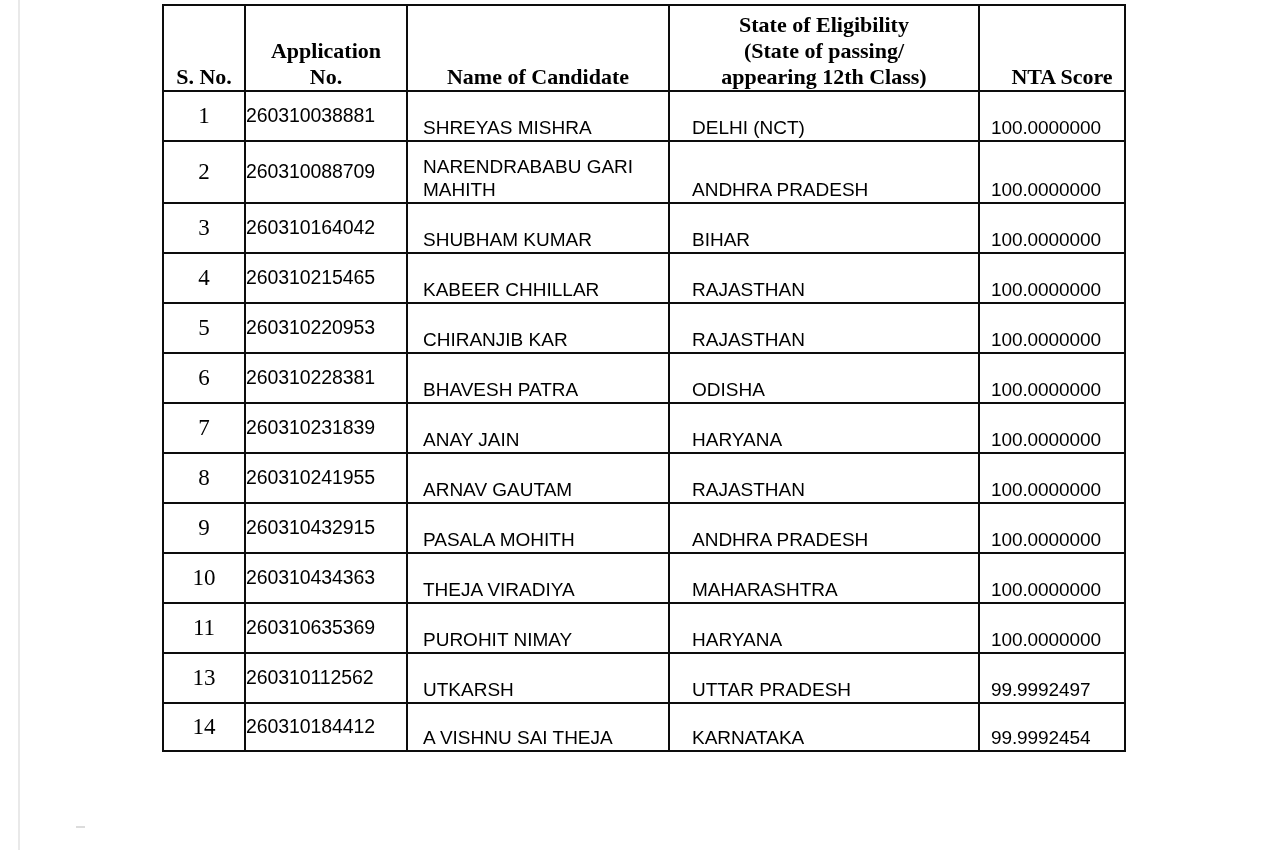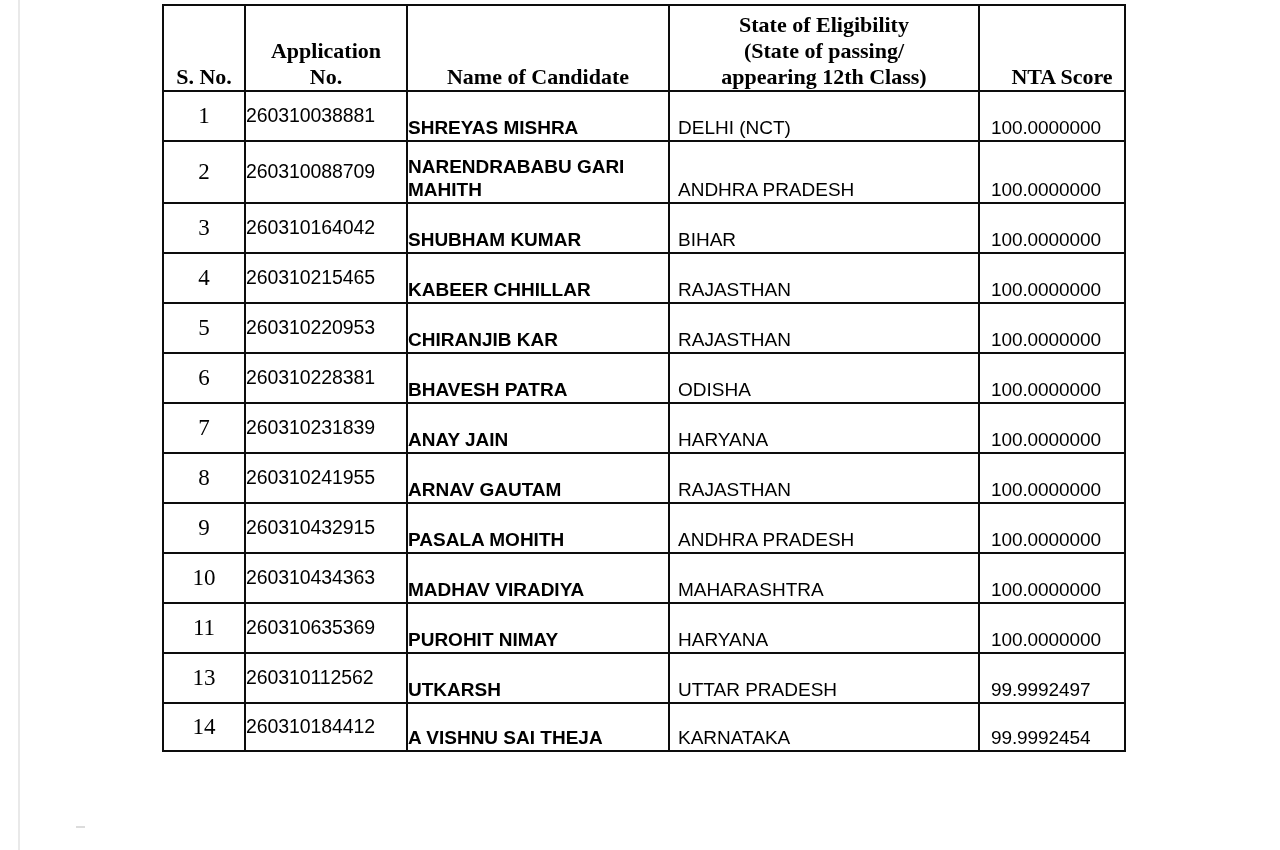--- a/index.html
+++ b/index.html
@@ -101,25 +101,24 @@
     vertical-align: middle;
     padding: 0;
   }
   tbody td.app {
     font-size: 19.5px;
     vertical-align: middle;
     padding-left: 0;
     letter-spacing: -0.1px;
   }
   tbody td.name {
-    padding-left: 0;
-    font-weight: bold;
+    padding-left: 15px;
   }
   tbody td.state {
-    padding-left: 8px;
+    padding-left: 22px;
   }
   tbody td.score {
     padding-left: 11px;
     letter-spacing: -0.1px;
   }
   tbody tr.tall td { height: 62px; }
 
   
   tbody tr.clipped td {
     height: 48px;
@@ -218,21 +217,21 @@
         <tr>
           <td class="sno">9</td>
           <td class="app">260310432915</td>
           <td class="name">PASALA MOHITH</td>
           <td class="state">ANDHRA PRADESH</td>
           <td class="score">100.0000000</td>
         </tr>
         <tr>
           <td class="sno">10</td>
           <td class="app">260310434363</td>
-          <td class="name">MADHAV VIRADIYA</td>
+          <td class="name">THEJA VIRADIYA</td>
           <td class="state">MAHARASHTRA</td>
           <td class="score">100.0000000</td>
         </tr>
         <tr>
           <td class="sno">11</td>
           <td class="app">260310635369</td>
           <td class="name">PUROHIT NIMAY</td>
           <td class="state">HARYANA</td>
           <td class="score">100.0000000</td>
         </tr>

